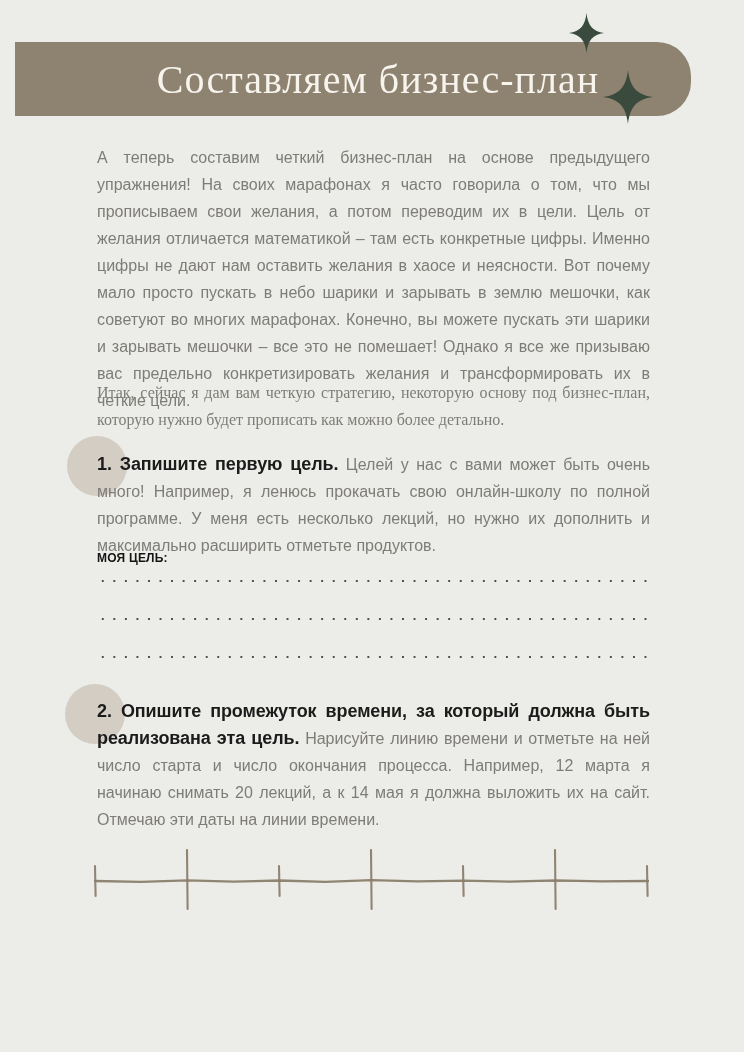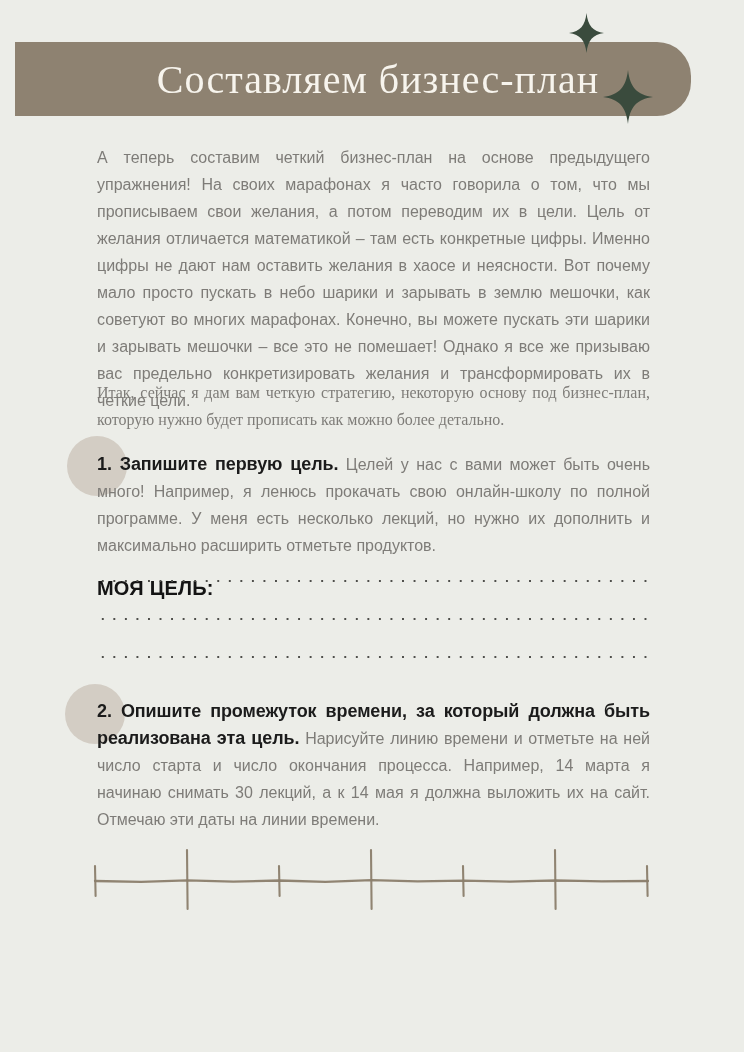--- a/index.html
+++ b/index.html
@@ -66,23 +66,23 @@
   }
   .num-circle{
     position:absolute;width:60px;height:60px;border-radius:50%;
     background:var(--circle);z-index:2;
   }
   .c1{left:67px;top:436px;}
   .c2{left:65px;top:684px;}
 
   .goal-label{
     position:absolute;left:97px;top:551px;
-    font-size:20px;font-weight:800;
+    font-size:12px;font-weight:800;
     letter-spacing:0.2px;
-    color:#141414;z-index:3;margin-top:26px;
+    color:#141414;z-index:3;
   }
   .dotted-lines{position:absolute;left:97px;top:579px;width:553px;z-index:3;}
   .dot-row{
     height:4px;width:553px;margin-bottom:34px;
     background-image:radial-gradient(circle,var(--dots) 1.15px,transparent 1.35px);
     background-size:11.55px 4px;
     background-position:0 50%;
     background-repeat:repeat-x;
   }
   .timeline{position:absolute;left:0;top:840px;z-index:3;}
@@ -110,21 +110,21 @@
   <p class="tblock step1"><strong>1. Запишите первую цель.</strong> <span>Целей у нас с вами может быть очень много! Например, я ленюсь прокачать свою онлайн-школу по полной программе. У меня есть несколько лекций, но нужно их дополнить и максимально расширить отметьте продуктов.</span></p>
 
   <h2 class="goal-label">МОЯ ЦЕЛЬ:</h2>
   <div class="dotted-lines">
       <div class="dot-row"></div>
       <div class="dot-row"></div>
       <div class="dot-row"></div>
     </div>
 
   <div class="num-circle c2"></div>
-  <p class="tblock step2"><strong>2. Опишите промежуток времени, за который должна быть реализована эта цель.</strong> <span>Нарисуйте линию времени и отметьте на ней число старта и число окончания процесса. Например, 14 марта я начинаю снимать 30 лекций, а к 14 мая я должна выложить их на сайт. Отмечаю эти даты на линии времени.</span></p>
+  <p class="tblock step2"><strong>2. Опишите промежуток времени, за который должна быть реализована эта цель.</strong> <span>Нарисуйте линию времени и отметьте на ней число старта и число окончания процесса. Например, 12 марта я начинаю снимать 20 лекций, а к 14 мая я должна выложить их на сайт. Отмечаю эти даты на линии времени.</span></p>
 
   <svg class="timeline" width="744" height="100" viewBox="0 0 744 100" aria-hidden="true">
       <path d="M95 41 L141.1 41.9 L187.2 40.3 L233.3 41.6 L279.3 40.5 L325.4 41.9 L371.5 40.2 L417.6 41.4 L463.7 40.6 L509.8 41.7 L555.8 40.4 L601.9 41.3 L648.0 41.0" fill="none" stroke="#8B7E6C" stroke-width="2.3" stroke-opacity="0.95" stroke-linecap="round"></path>
       <path d="M508 41.6 L648 41.2" fill="none" stroke="#8B7E6C" stroke-width="0.9" stroke-opacity="0.7" stroke-linecap="round"></path>
       <path d="M95 26 L95.6 56" fill="none" stroke="#8B7E6C" stroke-width="2.1" stroke-opacity="0.95" stroke-linecap="round"></path>
       <path d="M187 10 L187.6 69" fill="none" stroke="#8B7E6C" stroke-width="2.1" stroke-opacity="0.95" stroke-linecap="round"></path>
       <path d="M279 26 L279.6 56" fill="none" stroke="#8B7E6C" stroke-width="2.1" stroke-opacity="0.95" stroke-linecap="round"></path>
       <path d="M371 10 L371.6 69" fill="none" stroke="#8B7E6C" stroke-width="2.1" stroke-opacity="0.95" stroke-linecap="round"></path>
       <path d="M463 26 L463.6 56" fill="none" stroke="#8B7E6C" stroke-width="2.1" stroke-opacity="0.95" stroke-linecap="round"></path>
       <path d="M555 10 L555.6 69" fill="none" stroke="#8B7E6C" stroke-width="2.1" stroke-opacity="0.95" stroke-linecap="round"></path>

